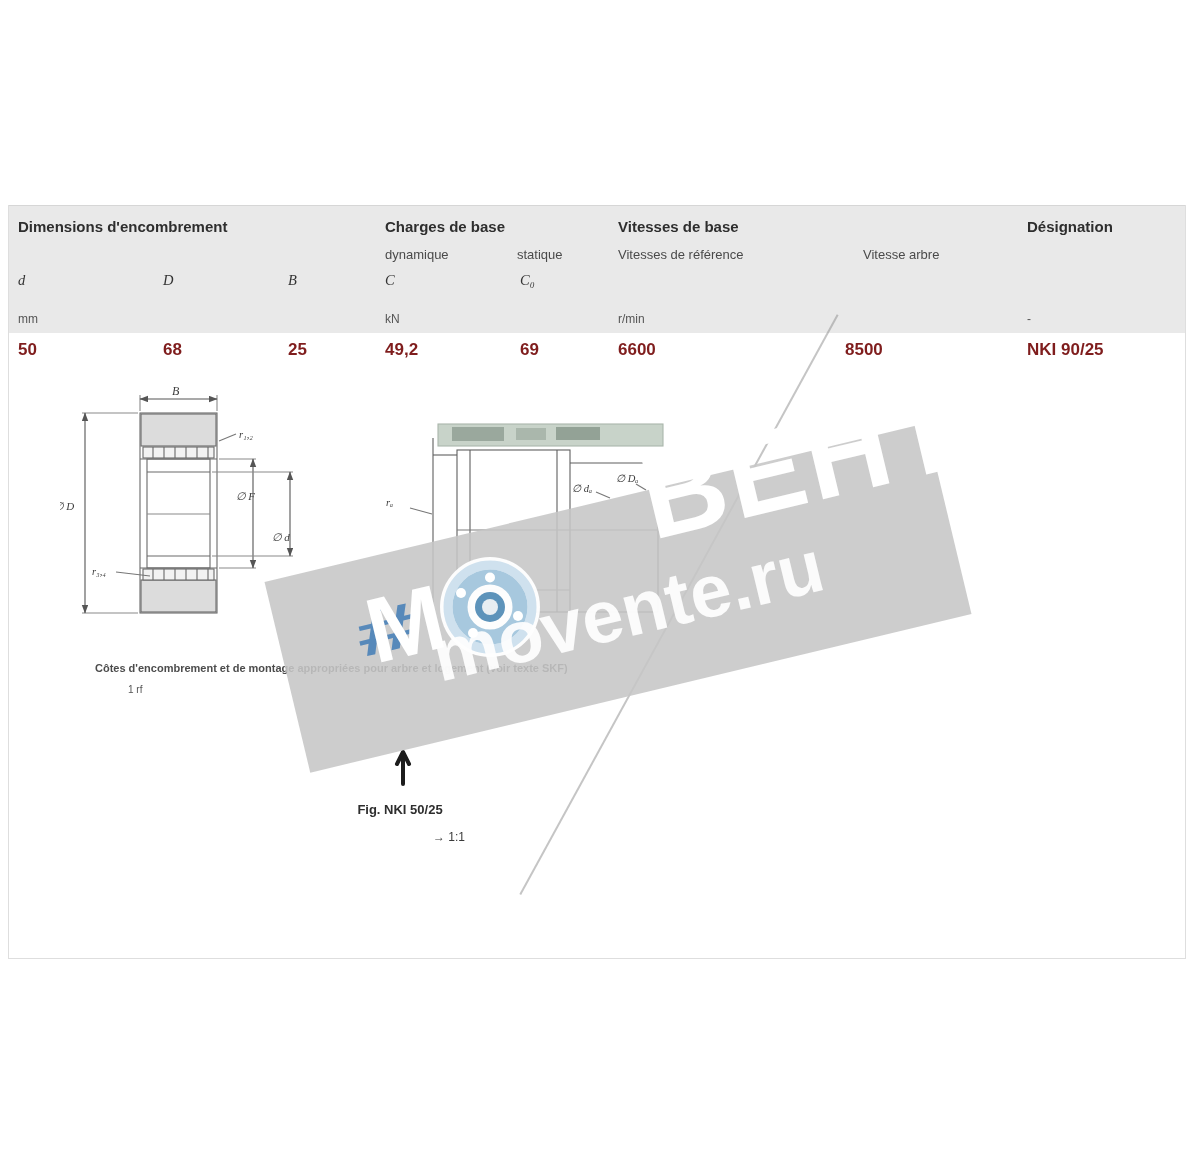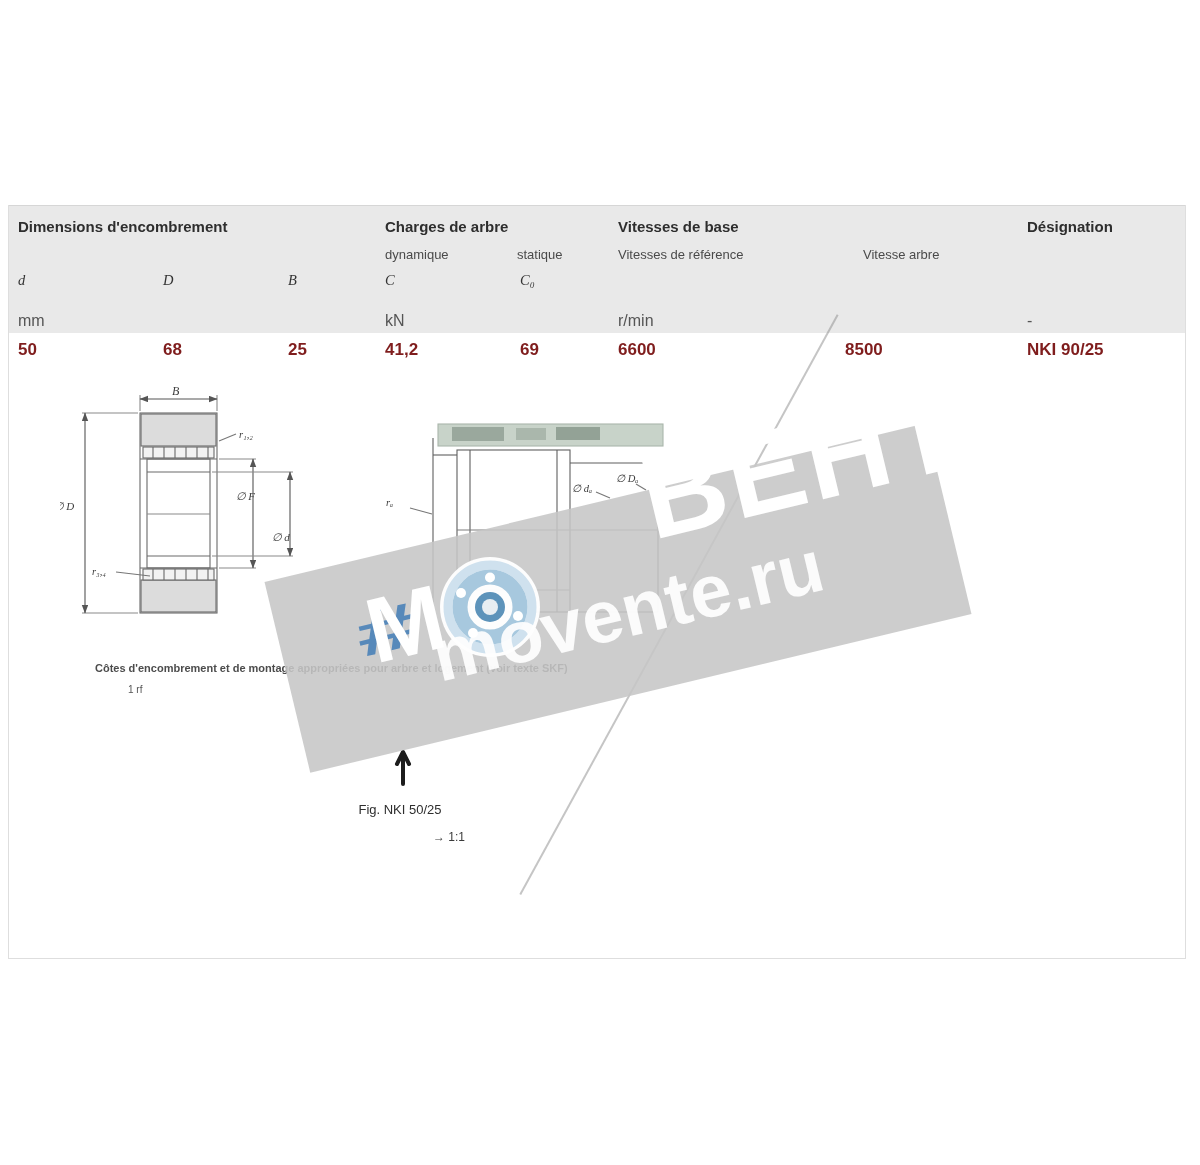--- a/index.html
+++ b/index.html
@@ -12,26 +12,26 @@
   
   .card-border-left{left:8px;top:205px;width:1px;height:753px;background:#dedede;}
   .card-border-right{left:1185px;top:205px;width:1px;height:753px;background:#dedede;}
   .card-border-bottom{left:8px;top:958px;width:1178px;height:1px;background:#dedede;}
   .header-band{left:8px;top:205px;width:1178px;height:127px;background:#e9e9e9;border-top:1px solid #d6d6d6;}
 
   
   .grp{font-size:15px;font-weight:bold;color:#2e2e2e;white-space:nowrap;}
   .sub{font-size:13px;color:#4a4a4a;white-space:nowrap;}
   .sym{font-family:"Liberation Serif", serif;font-style:italic;font-size:14.5px;color:#333;}
-  .unit{font-size:16px;color:#555;}
+  .unit{font-size:12px;color:#555;}
   .val{font-size:17px;font-weight:700;color:#7f1d1d;white-space:nowrap;}
 
   .caption{font-size:11px;color:#4c4c4c;white-space:nowrap;font-weight:bold;}
   .footnote{font-size:10px;color:#555;}
-  .note1{font-size:13px;font-weight:400;color:#2e2e2e;text-align:center;}
+  .note1{font-size:13px;font-weight:700;color:#2e2e2e;text-align:center;}
   .note2{font-size:12px;color:#3a3a3a;text-align:right;}
 
   
   .stray-line{left:678px;top:274px;width:1.5px;height:661px;background:rgba(140,140,140,.5);
               transform:rotate(28.7deg);transform-origin:center center;}
 
   
   .wm-band{left:278px;top:500px;width:680px;height:196px;background:rgba(198,198,198,0.88);
            transform:rotate(-13.5deg);}
   .wm-text{transform:rotate(-13.5deg);transform-origin:left top;color:#ffffff;white-space:nowrap;}
@@ -47,21 +47,21 @@
 <body>
 
 <div class="stage soft">
 
   <div class="abs header-band"></div>
   <div class="abs card-border-left"></div>
   <div class="abs card-border-right"></div>
   <div class="abs card-border-bottom"></div>
 
   <div class="abs grp" style="left:18px;top:218px">Dimensions d'encombrement</div>
-  <div class="abs grp" style="left:385px;top:218px">Charges de arbre</div>
+  <div class="abs grp" style="left:385px;top:218px">Charges de base</div>
   <div class="abs grp" style="left:618px;top:218px">Vitesses de base</div>
   <div class="abs grp" style="left:1027px;top:218px">Désignation</div>
 
   <div class="abs sub" style="left:385px;top:247px">dynamique</div>
   <div class="abs sub" style="left:517px;top:247px">statique</div>
   <div class="abs sub" style="left:618px;top:247px">Vitesses de référence</div>
   <div class="abs sub" style="left:863px;top:247px">Vitesse arbre</div>
 
   <div class="abs sym" style="left:18px;top:272px">d</div>
   <div class="abs sym" style="left:163px;top:272px">D</div>
@@ -70,21 +70,21 @@
   <div class="abs sym" style="left:520px;top:272px">C₀</div>
 
   <div class="abs unit" style="left:18px;top:312px">mm</div>
   <div class="abs unit" style="left:385px;top:312px">kN</div>
   <div class="abs unit" style="left:618px;top:312px">r/min</div>
   <div class="abs unit" style="left:1027px;top:312px">-</div>
 
   <div class="abs val" style="left:18px;top:340px">50</div>
   <div class="abs val" style="left:163px;top:340px">68</div>
   <div class="abs val" style="left:288px;top:340px">25</div>
-  <div class="abs val" style="left:385px;top:340px">41,2</div>
+  <div class="abs val" style="left:385px;top:340px">49,2</div>
   <div class="abs val" style="left:520px;top:340px">69</div>
   <div class="abs val" style="left:618px;top:340px">6600</div>
   <div class="abs val" style="left:845px;top:340px">8500</div>
   <div class="abs val" style="left:1027px;top:340px">NKI 90/25</div>
 
   <svg class="abs" style="left:60px;top:380px" width="660" height="480" viewBox="60 380 660 480">
     <defs>
       <marker id="arr" markerWidth="9" markerHeight="8" refX="7.5" refY="3" orient="auto-start-reverse">
         <path d="M0,0 L8,3 L0,6 z" fill="#555"></path>
       </marker>

